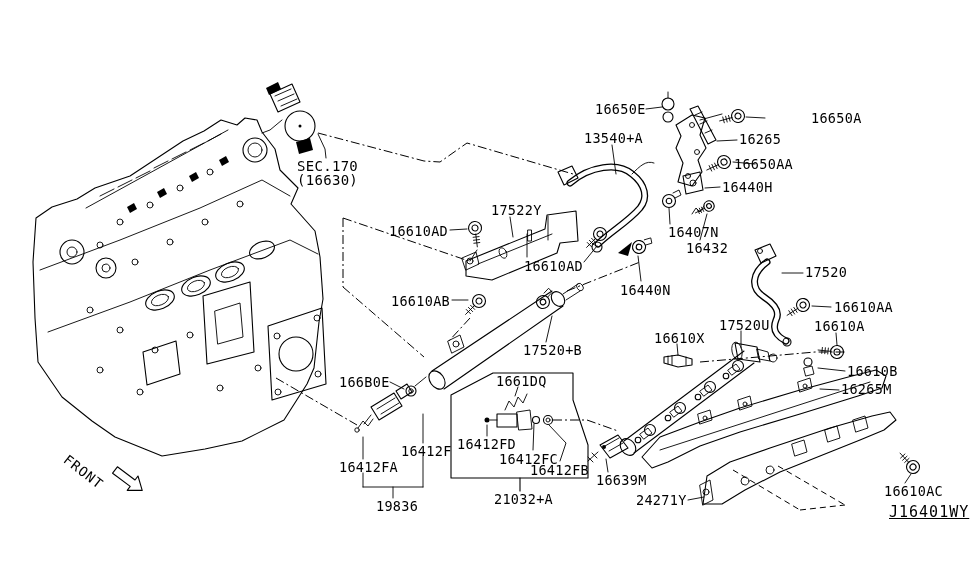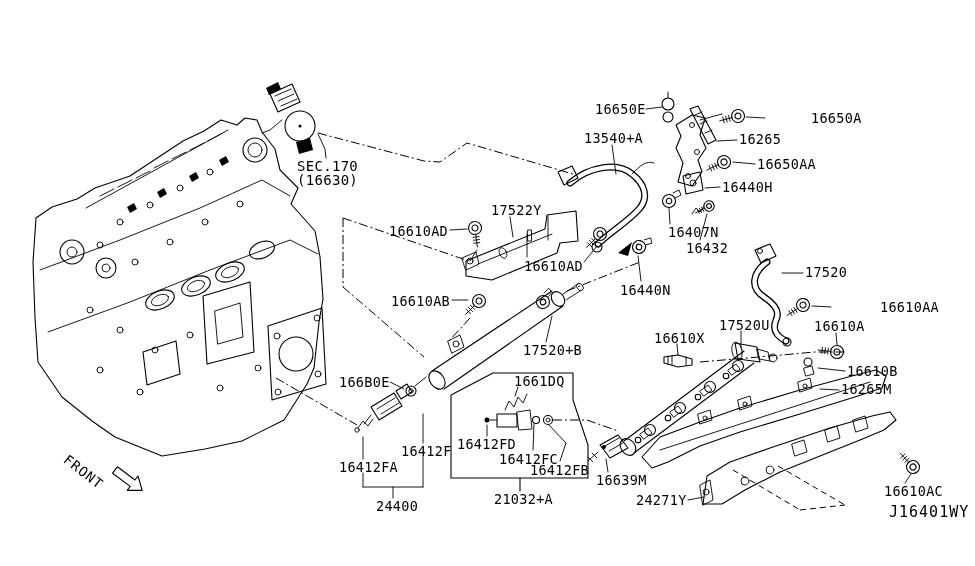--- a/index.html
+++ b/index.html
@@ -10,21 +10,21 @@
   .ln{stroke:#000;fill:none;stroke-width:1.1;stroke-linejoin:round;stroke-linecap:round;}
   .thin{stroke-width:0.9;}
   .dash{stroke:#000;fill:none;stroke-width:1;stroke-dasharray:9 3 2 3;}
   .hdash{stroke:#000;fill:none;stroke-width:1;stroke-dasharray:6 4;}
   .fillb{fill:#000;stroke:none;}
   .tube-o{stroke:#000;fill:none;stroke-width:7;stroke-linecap:round;}
   .tube-i{stroke:#fff;fill:none;stroke-width:4.4;stroke-linecap:round;}
   .lbl{position:absolute;font-size:13.5px;line-height:14px;color:#000;
        white-space:nowrap;letter-spacing:.3px;}
   .lbl2{font-size:14px;}
-  .code{font-size:15px;letter-spacing:1px;}
+  .code{font-size:15px;letter-spacing:1px;text-decoration:underline;}
   .front{transform:rotate(38deg);transform-origin:0 0;font-size:13.5px;letter-spacing:1px;}
 </style>
 </head>
 <body>
 
 <div id="stage">
 
 <svg width="975" height="566" viewBox="0 0 975 566">
   <defs>
     <g id="bolt">
@@ -296,45 +296,45 @@
 
   <g>
     <polygon class="ln" points="112.6,473.2 130.2,486.4 127.2,490.4 142.2,490.4 138.0,476.0 135.0,480.0 117.4,466.8"></polygon>
   </g>
 </svg>
 
 <div class="lbl" style="left:595px;top:102px">16650E</div>
 <div class="lbl" style="left:811px;top:111px">16650A</div>
 <div class="lbl" style="left:584px;top:131px">13540+A</div>
 <div class="lbl" style="left:739px;top:132px">16265</div>
-<div class="lbl" style="left:757px;top:157px">16650AA</div>
+<div class="lbl" style="left:734px;top:157px">16650AA</div>
 <div class="lbl" style="left:722px;top:180px">16440H</div>
 <div class="lbl" style="left:491px;top:203px">17522Y</div>
 <div class="lbl" style="left:389px;top:224px">16610AD</div>
 <div class="lbl" style="left:668px;top:225px">16407N</div>
 <div class="lbl" style="left:686px;top:241px">16432</div>
 <div class="lbl" style="left:524px;top:259px">16610AD</div>
 <div class="lbl" style="left:391px;top:294px">16610AB</div>
 <div class="lbl" style="left:620px;top:283px">16440N</div>
 <div class="lbl" style="left:805px;top:265px">17520</div>
-<div class="lbl" style="left:880px;top:300px">16610AA</div>
+<div class="lbl" style="left:834px;top:300px">16610AA</div>
 <div class="lbl" style="left:719px;top:318px">17520U</div>
 <div class="lbl" style="left:814px;top:319px">16610A</div>
 <div class="lbl" style="left:654px;top:331px">16610X</div>
 <div class="lbl" style="left:523px;top:343px">17520+B</div>
 <div class="lbl" style="left:847px;top:364px">16610B</div>
 <div class="lbl" style="left:841px;top:382px">16265M</div>
 <div class="lbl" style="left:339px;top:375px">166B0E</div>
-<div class="lbl" style="left:514px;top:374px">1661DQ</div>
+<div class="lbl" style="left:496px;top:374px">1661DQ</div>
 <div class="lbl" style="left:457px;top:437px">16412FD</div>
 <div class="lbl" style="left:499px;top:452px">16412FC</div>
 <div class="lbl" style="left:530px;top:463px">16412FB</div>
 <div class="lbl" style="left:401px;top:444px">16412F</div>
 <div class="lbl" style="left:339px;top:460px">16412FA</div>
-<div class="lbl" style="left:376px;top:499px">24400</div>
+<div class="lbl" style="left:376px;top:499px">19836</div>
 <div class="lbl" style="left:494px;top:492px">21032+A</div>
 <div class="lbl" style="left:596px;top:473px">16639M</div>
 <div class="lbl" style="left:636px;top:493px">24271Y</div>
 <div class="lbl" style="left:884px;top:484px">16610AC</div>
 
 <div class="lbl lbl2" style="left:297px;top:159px">
   <div>SEC.170</div>
   <div>(16630)</div>
 </div>
 <div class="lbl front" style="left:70px;top:452px">FRONT</div>

